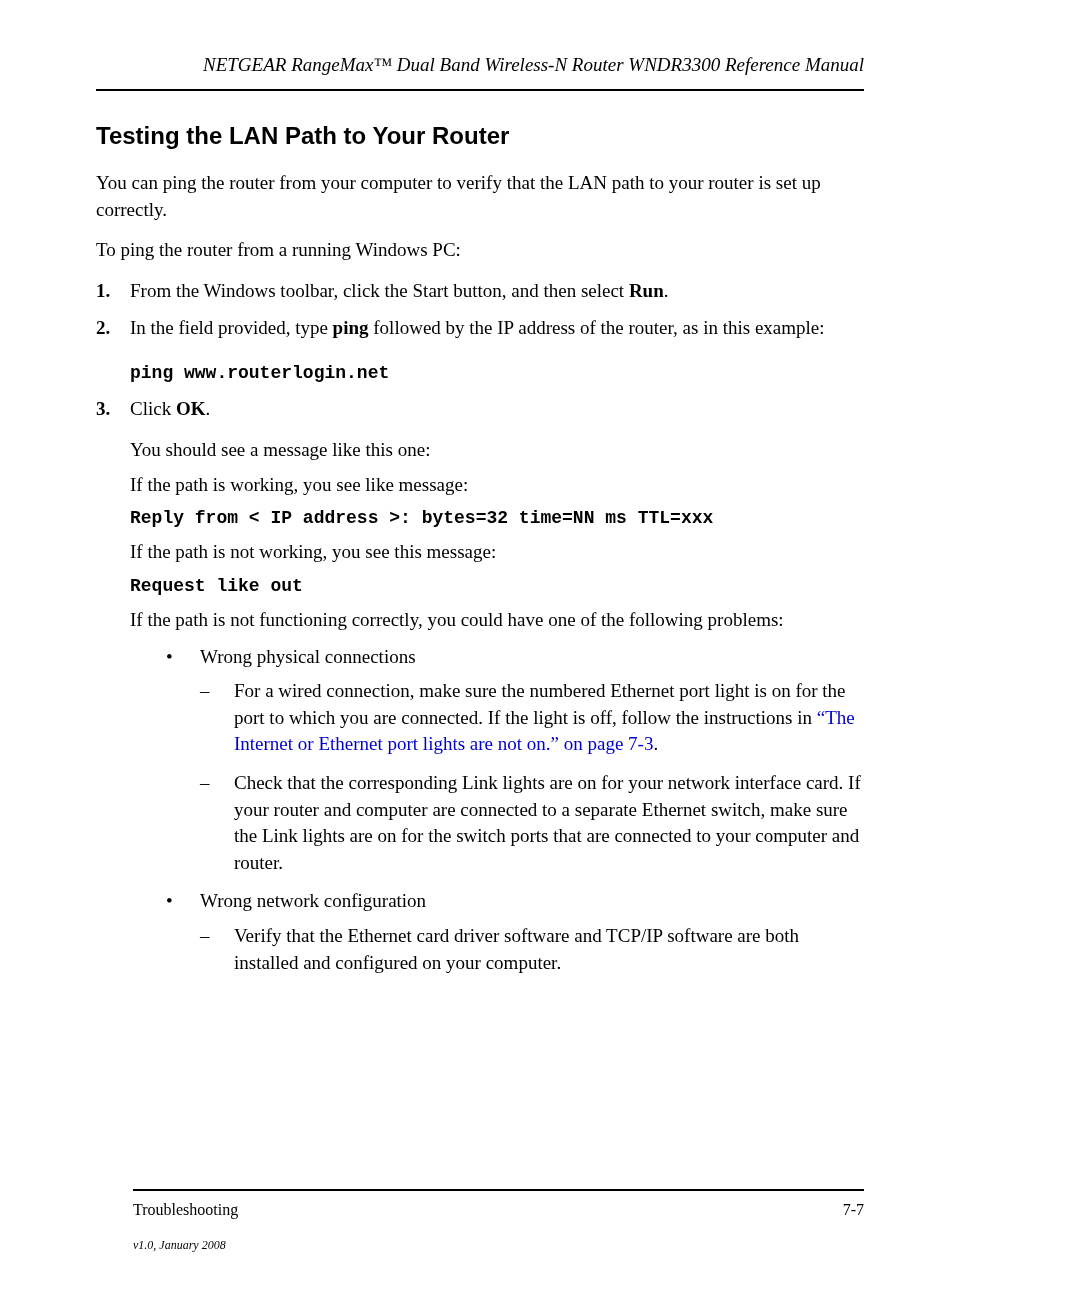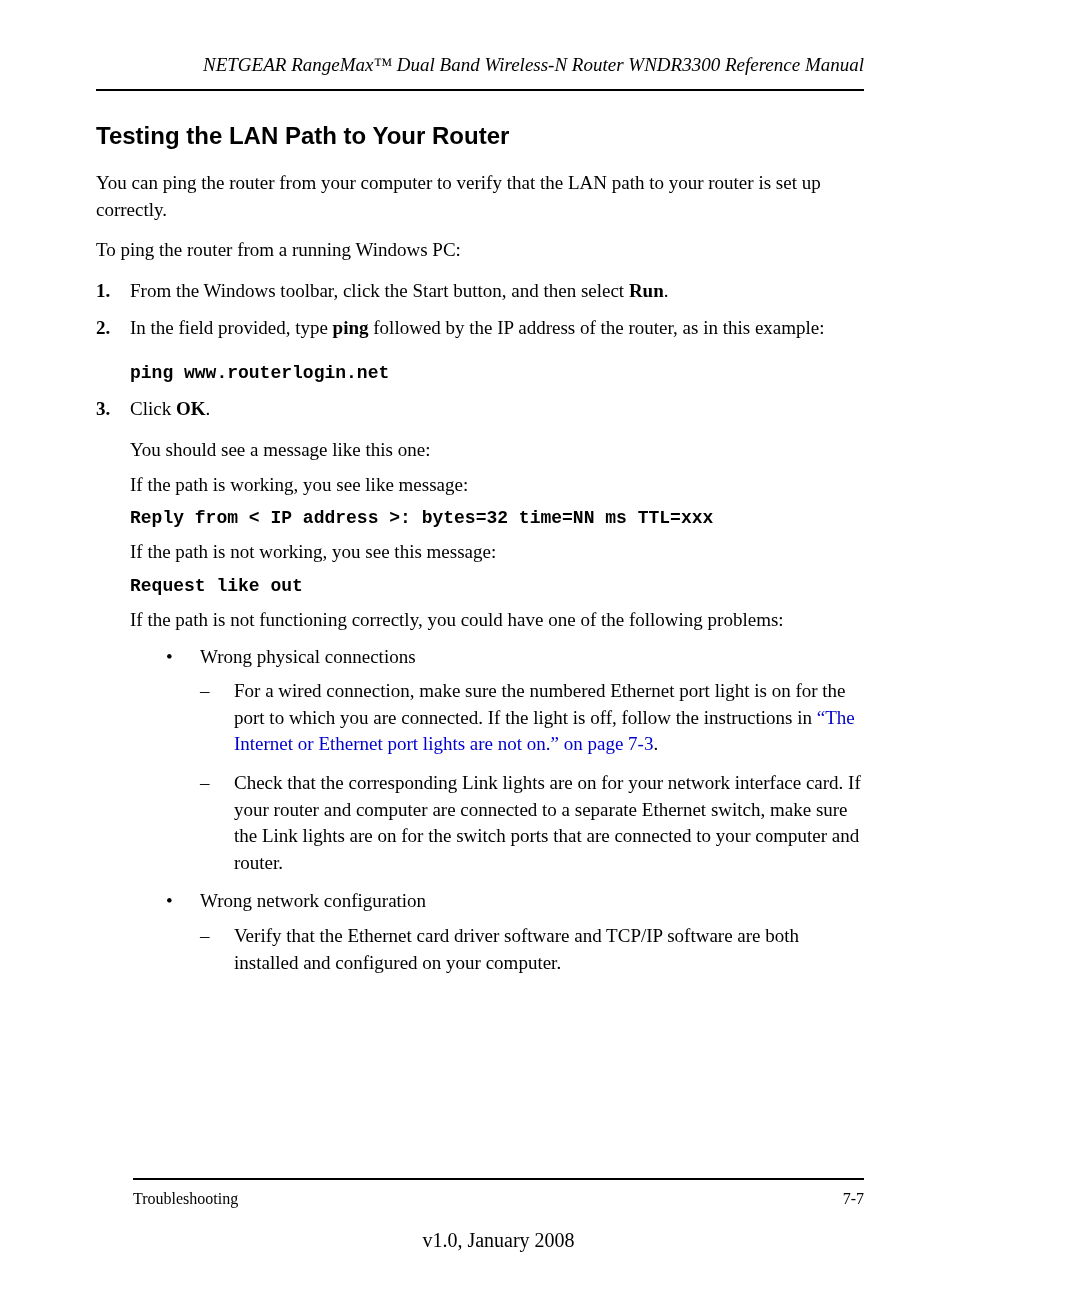--- a/index.html
+++ b/index.html
@@ -115,22 +115,22 @@
     border-top: 2px solid #000;
     margin: 0 0 8px 0;
   }
   .footer-row {
     display: flex;
     justify-content: space-between;
     font-size: 16px;
     margin-bottom: 16px;
   }
   .footer-center {
-    text-align: center;
-    font-size: 20px;
+    font-style: italic;
+    font-size: 12px;
   }
 </style>
 </head>
 <body>
 
 <div class="page">
 
   <div class="running-header">NETGEAR RangeMax™ Dual Band Wireless-N Router WNDR3300 Reference Manual</div>
   <hr class="header-rule">
 

